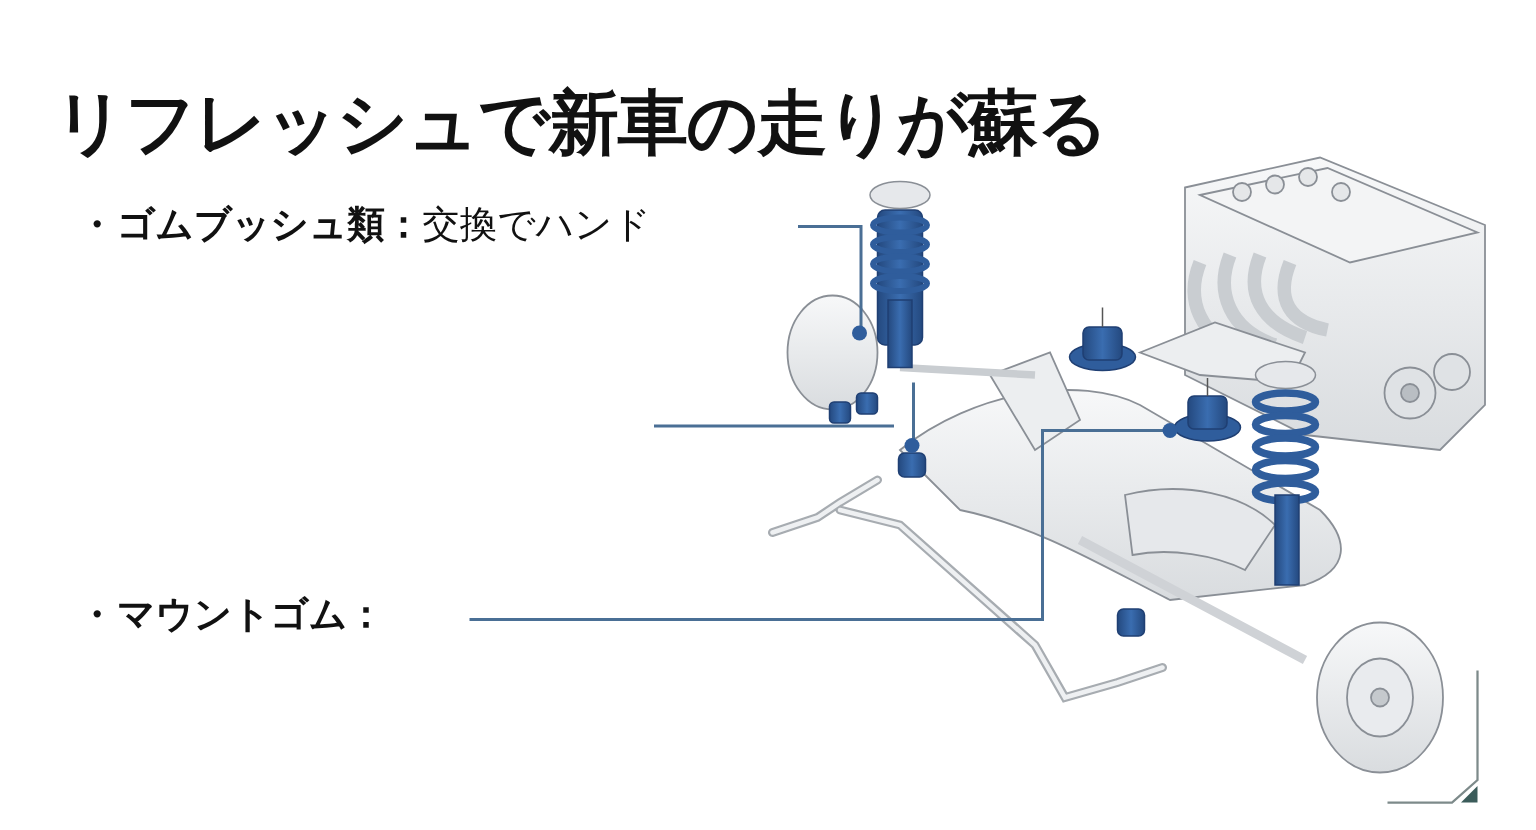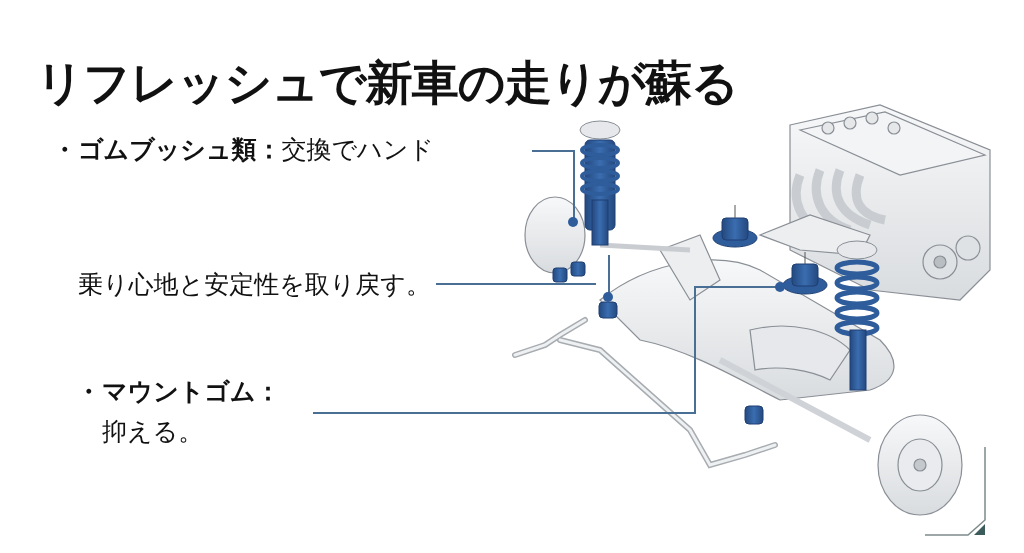--- a/index.html
+++ b/index.html
@@ -16,26 +16,24 @@
 </head>
 <body>
 
 <div class="title">リフレッシュで新車の走りが蘇る</div>
 
 <div class="bullet" style="top:130px;">
   <div><span class="dot">・</span><span class="label">ゴムブッシュ類：</span><span>交換でハンド</span></div>
 </div>
 
 <div class="bullet" style="top:265px;">
-  <div class="cont">乗り心地と安定性を取り戻す。</div>
 </div>
 
-<div class="bullet" style="top:372px;margin-left:24px;">
+<div class="bullet" style="top:390px;">
   <div><span class="dot">・</span><span class="label">マウントゴム：</span></div>
-  <div class="cont">抑える。</div>
 </div>
 
 <svg class="art" width="1024" height="553" viewBox="0 0 1024 553">
   <defs>
     <linearGradient id="gBlue" x1="0" x2="1">
       <stop offset="0" stop-color="#24497f"></stop>
         <stop offset="0.5" stop-color="#3a6db0"></stop>
         <stop offset="1" stop-color="#24497f"></stop>
     </linearGradient>
     <linearGradient id="gGrey" x1="0" x2="0" y1="0" y2="1">

